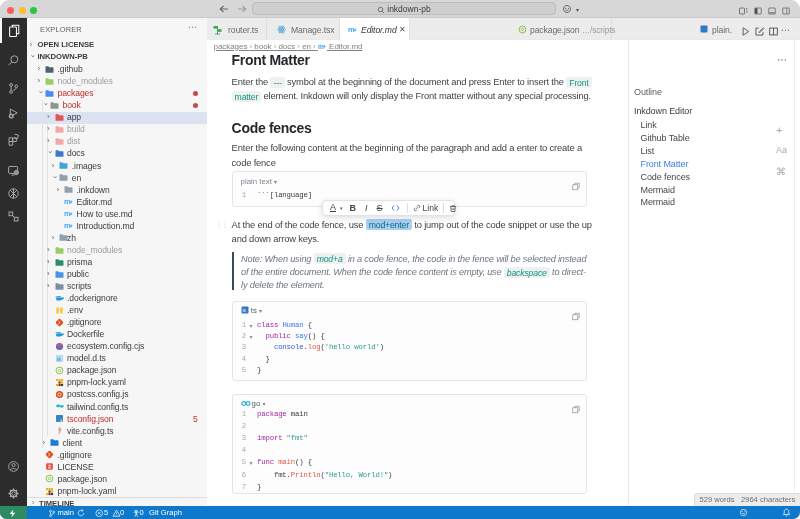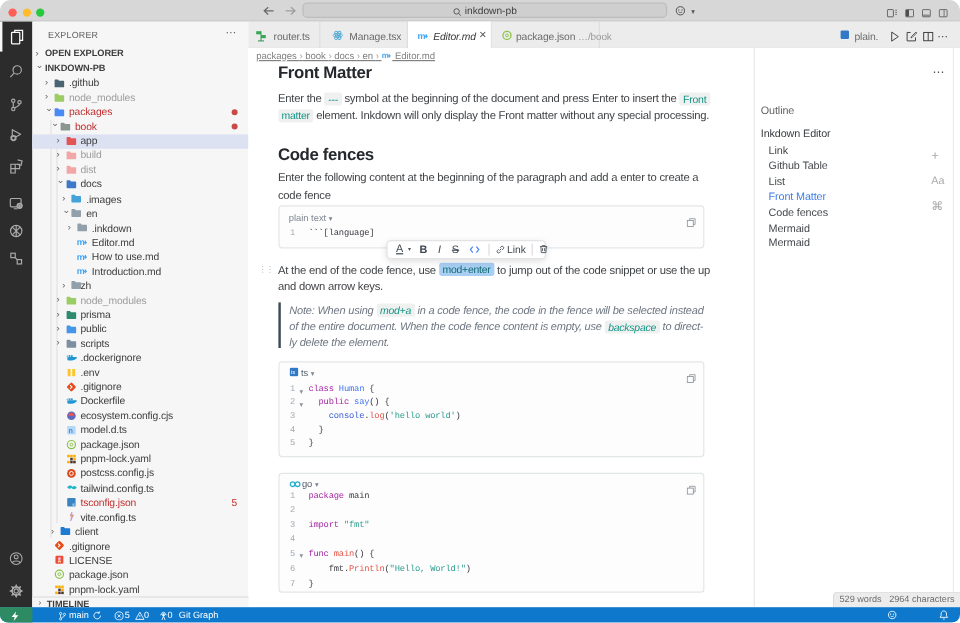--- a/index.html
+++ b/index.html
@@ -191,21 +191,21 @@
     </div>
   </div>
   <div id="sidebar">
     <div id="sbhead">EXPLORER</div>
     <div style="position:absolute;left:161px;top:4px;color:#616161;font-size:9px;letter-spacing:1px;">⋯</div>
     <div id="tree">
         <div class="guide" style="left:15.3px;top:82px;height:348px"></div>
         <div class="guide" style="left:20.2px;top:94px;height:324px"></div>
         <div class="row" style="top:21.50px">
           <span class="chev" style="left:2.5px;top:0px">›</span>
-          <span class="lbl sechead" style="left:10.5px">OPEN EXPLORER</span>
+          <span class="lbl sechead" style="left:10.5px">OPEN LICENSE</span>
         </div>
     <div class="row" style="top:33.55px">
           <span class="chev" style="left:2.5px;top:-2px">⌄</span>
           <span class="lbl sechead" style="left:10.5px">INKDOWN-PB</span>
         </div>
     <div class="row" style="top:45.60px">
           <span class="chev" style="left:10.5px;top:0.5px">›</span>
           <span class="fico" style="left:18px"><svg width="9" height="9" viewBox="0 0 9 9">
               <path d="M0.5 1.8 Q0.5 1.2 1.1 1.2 L3.3 1.2 L4.2 2.3 L7.9 2.3 Q8.5 2.3 8.5 2.9 L8.5 7.2 Q8.5 7.8 7.9 7.8 L1.1 7.8 Q0.5 7.8 0.5 7.2 Z" fill="#4a6572"></path>
             </svg></span>
@@ -506,26 +506,26 @@
       <span class="tlbl" style="left:24px">Manage.tsx</span>
     </div>
     <div class="tab tabact" style="left:133px;width:70px">
       <span class="ticon" style="left:8px"><svg width="10" height="9" viewBox="0 0 10 9">
             <text x="0" y="7.4" font-family="Liberation Sans" font-size="7.5" font-weight="bold" fill="#42a5f5">m</text>
             <path d="M7.2 3.5 v2.2 M6.2 4.8 l1 1.2 l1-1.2" stroke="#42a5f5" stroke-width="1" fill="none"></path>
           </svg></span>
       <span class="tlbl" style="left:21px;font-style:italic;color:#38393a">Editor.md</span>
       <span style="position:absolute;left:59px;top:7px;color:#555;font-size:8px">✕</span>
     </div>
-    <div class="tab" style="left:203px;width:90px">
-      <span class="ticon" style="left:8px"><svg width="9" height="9" viewBox="0 0 9 9">
+    <div class="tab" style="left:293px;width:112px">
+      <span class="ticon" style="left:18px"><svg width="9" height="9" viewBox="0 0 9 9">
             <circle cx="4.5" cy="4.5" r="3.4" fill="none" stroke="#8bc34a" stroke-width="1"></circle>
             <circle cx="4.5" cy="4.5" r="1.2" fill="none" stroke="#8bc34a" stroke-width=".8"></circle>
           </svg></span>
-      <span class="tlbl" style="left:20px">package.json <span class="tdesc">…/book</span></span>
+      <span class="tlbl" style="left:30px">package.json <span class="tdesc">…/scripts</span></span>
     </div>
     <div class="tab" style="left:483px;width:47px;border-right:none">
       <span class="ticon" style="left:10px"><svg width="8" height="8" viewBox="0 0 8 8">
             <rect x="0.5" y="0.5" width="7" height="7" rx="1" fill="#3178c6"></rect>
           </svg></span>
       <span class="tlbl" style="left:22px">plain.</span>
     </div>
     <span style="position:absolute;left:533px;top:5px"><svg width="11" height="11" viewBox="0 0 16 16" fill="none" stroke="#424242" stroke-width="1.2">
           <path d="M4.5 2.5 L12.5 8 L4.5 13.5 Z" stroke-linejoin="round"></path>
         </svg></span>

